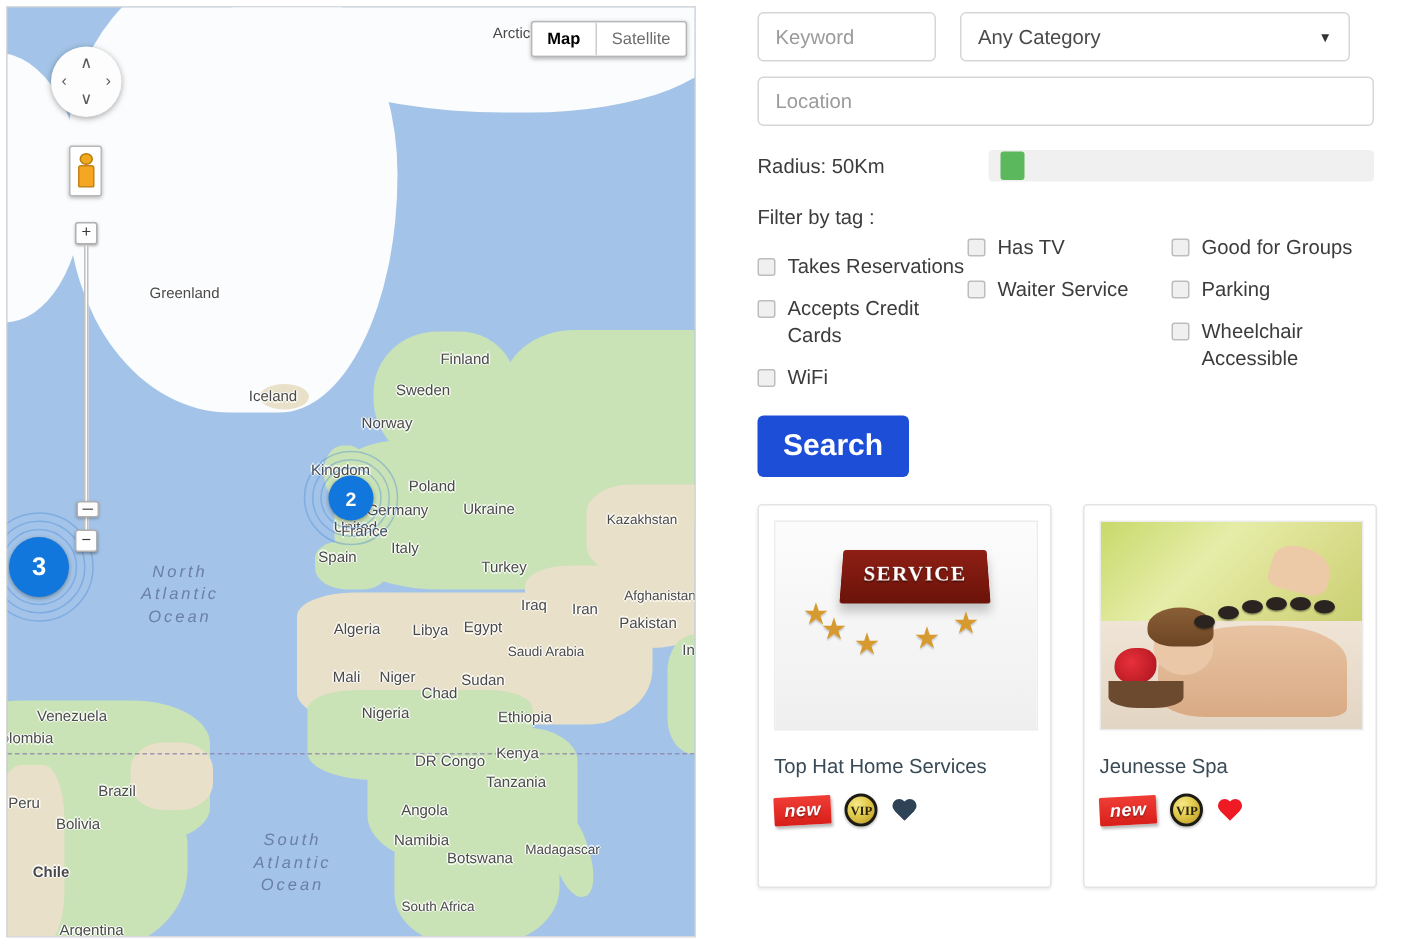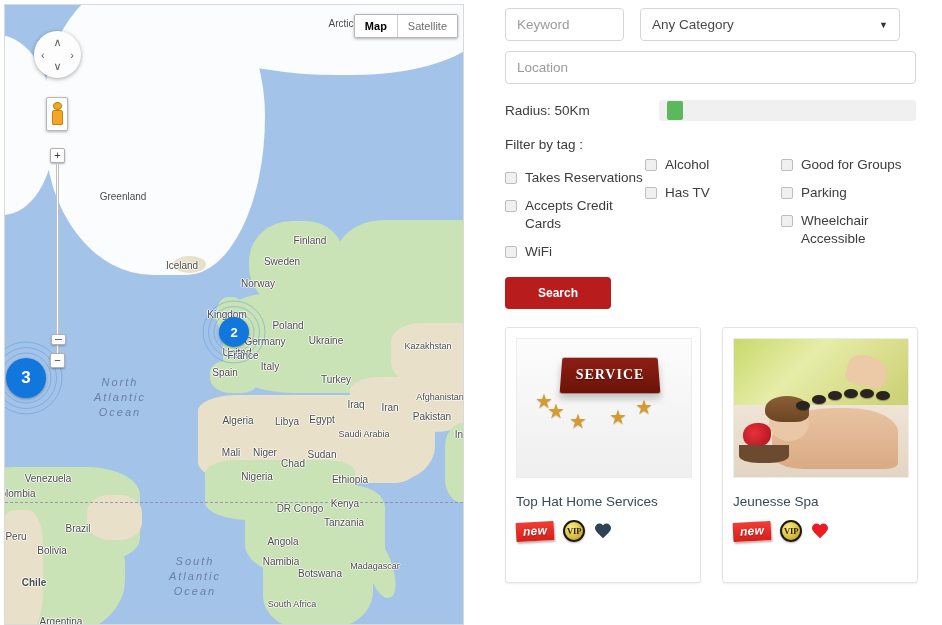--- a/index.html
+++ b/index.html
@@ -256,25 +256,25 @@
     margin-top: 3px;
   }
   .tag-label {
     font-size: 13.5px; color: #3c3c3c;
     line-height: 18px;
   }
 
   .search-btn {
     margin-top: 6px;
     display: inline-block;
-    background: #b91c1c;
+    background: #1d4ed8;
     color: #fff;
-    font-size: 12px;
+    font-size: 20px;
     font-weight: bold;
-    padding: 9px 33px;
+    padding: 9px 17px;
     border: none;
     border-radius: 4px;
     font-family: "Liberation Sans", sans-serif;
     cursor: pointer;
   }
 
   .cards {
     display: flex; gap: 21px;
     margin-top: 18px;
   }
@@ -588,25 +588,25 @@
             <div class="tag-label">Accepts Credit Cards</div>
           </div>
           <div class="tag-item">
             <div class="cbox"></div>
             <div class="tag-label">WiFi</div>
           </div>
         </div>
         <div class="tag-col">
           <div class="tag-item">
             <div class="cbox"></div>
-            <div class="tag-label">Alcohol</div>
-          </div>
-          <div class="tag-item">
-            <div class="cbox"></div>
             <div class="tag-label">Has TV</div>
+          </div>
+          <div class="tag-item">
+            <div class="cbox"></div>
+            <div class="tag-label">Waiter Service</div>
           </div>
         </div>
         <div class="tag-col">
           <div class="tag-item">
             <div class="cbox"></div>
             <div class="tag-label">Good for Groups</div>
           </div>
           <div class="tag-item">
             <div class="cbox"></div>
             <div class="tag-label">Parking</div>

